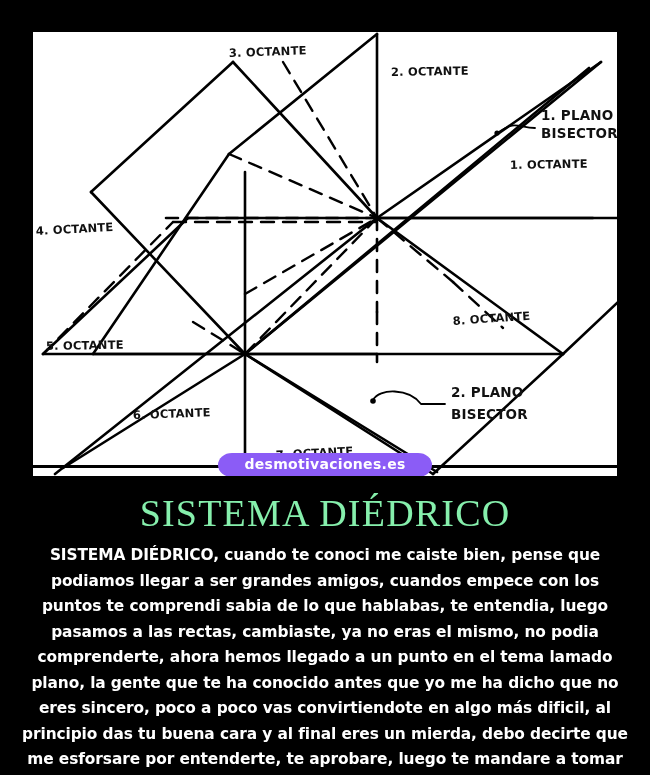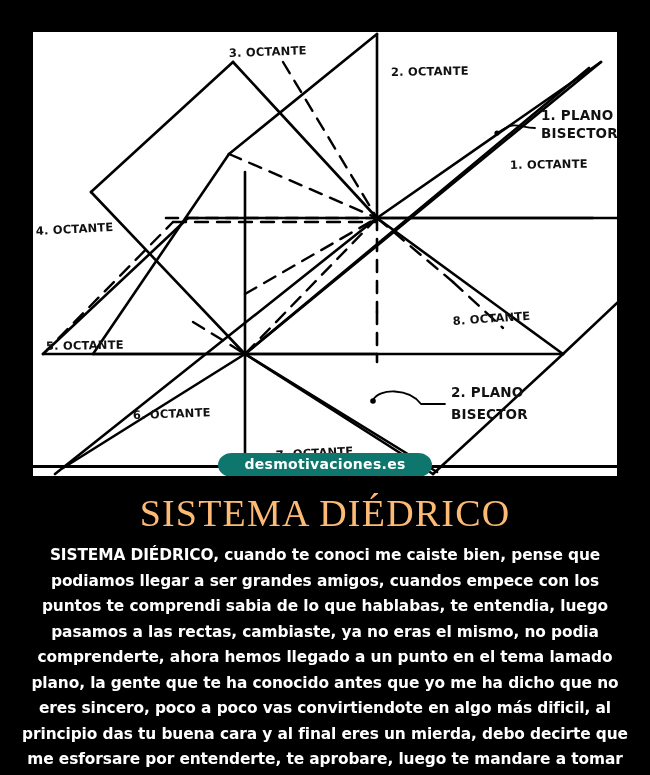--- a/index.html
+++ b/index.html
@@ -47,42 +47,42 @@
     justify-content:center;
     pointer-events:none;
   }
   #watermark .wm-bar{
     position:absolute;
     left:0;right:0;top:13px;height:3px;
     background:#000;
   }
   #watermark .wm-text{
     position:relative;
-    background:#0f766e;
+    background:#8b5cf6;
     color:#fff;
     font-family:"DejaVu Sans", sans-serif;
     font-size:14px;
     font-weight:600;
     letter-spacing:.3px;
     padding:2px 26px 3px 26px;
     border-radius:14px/50%;
     line-height:1.35;
   }
 
   
   #title{
     position:absolute;
     left:0;right:0;
     top:492px;
     text-align:center;
     font-family:"Liberation Serif", serif;
     font-size:38px;
     font-weight:400;
     letter-spacing:1.2px;
-    color:#fdba74;
+    color:#86efac;
     line-height:1.15;
   }
 
   
   #caption{
     position:absolute;
     left:22px;right:22px;
     top:543px;
     text-align:center;
     font-family:"DejaVu Sans", sans-serif;

